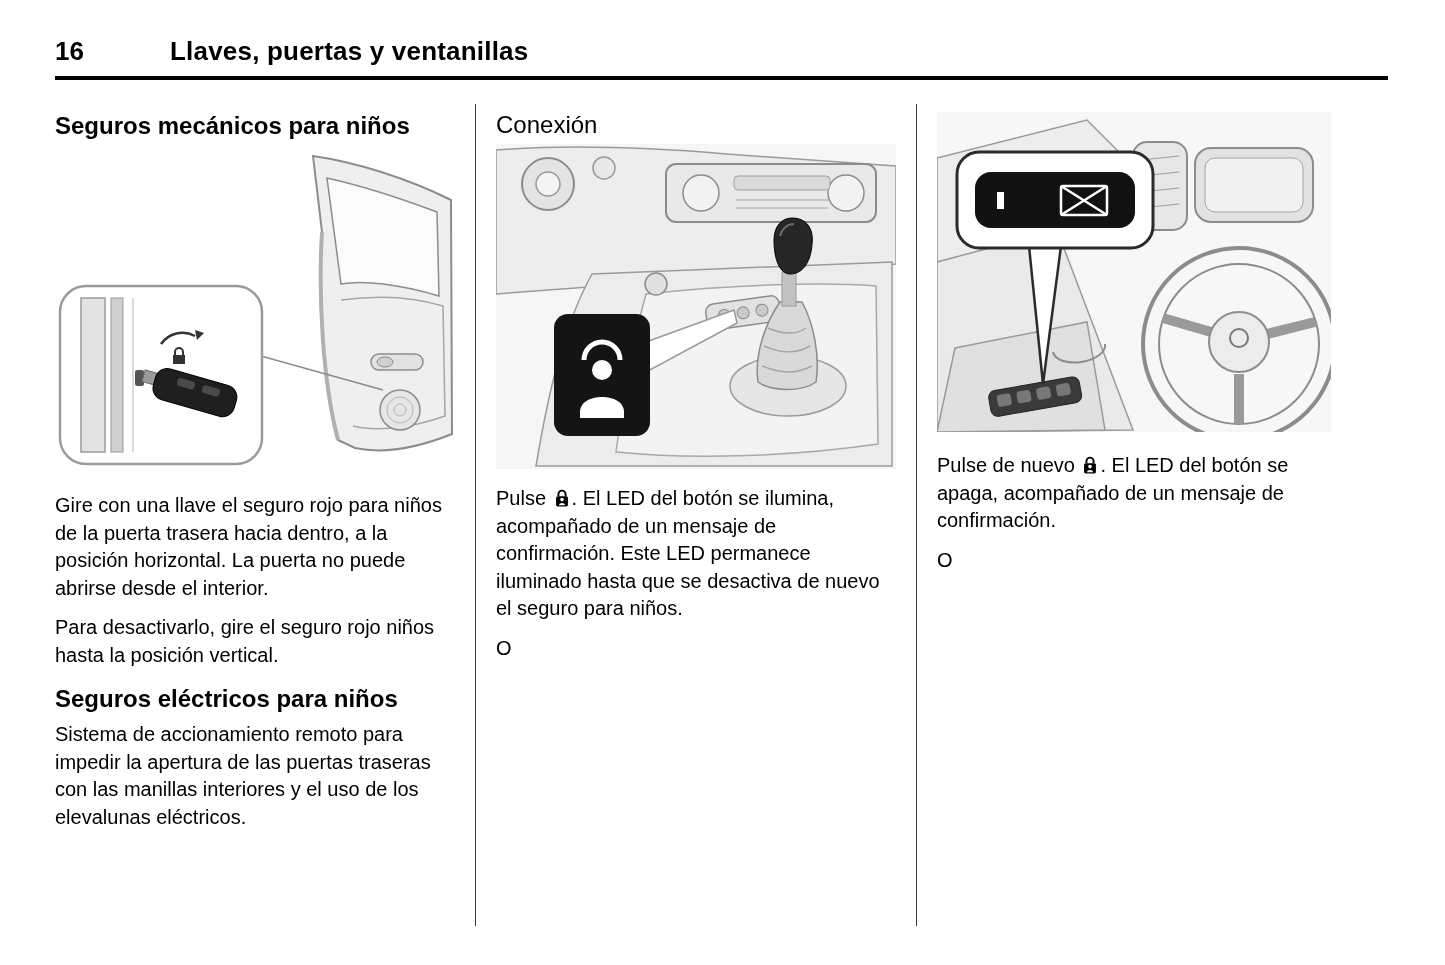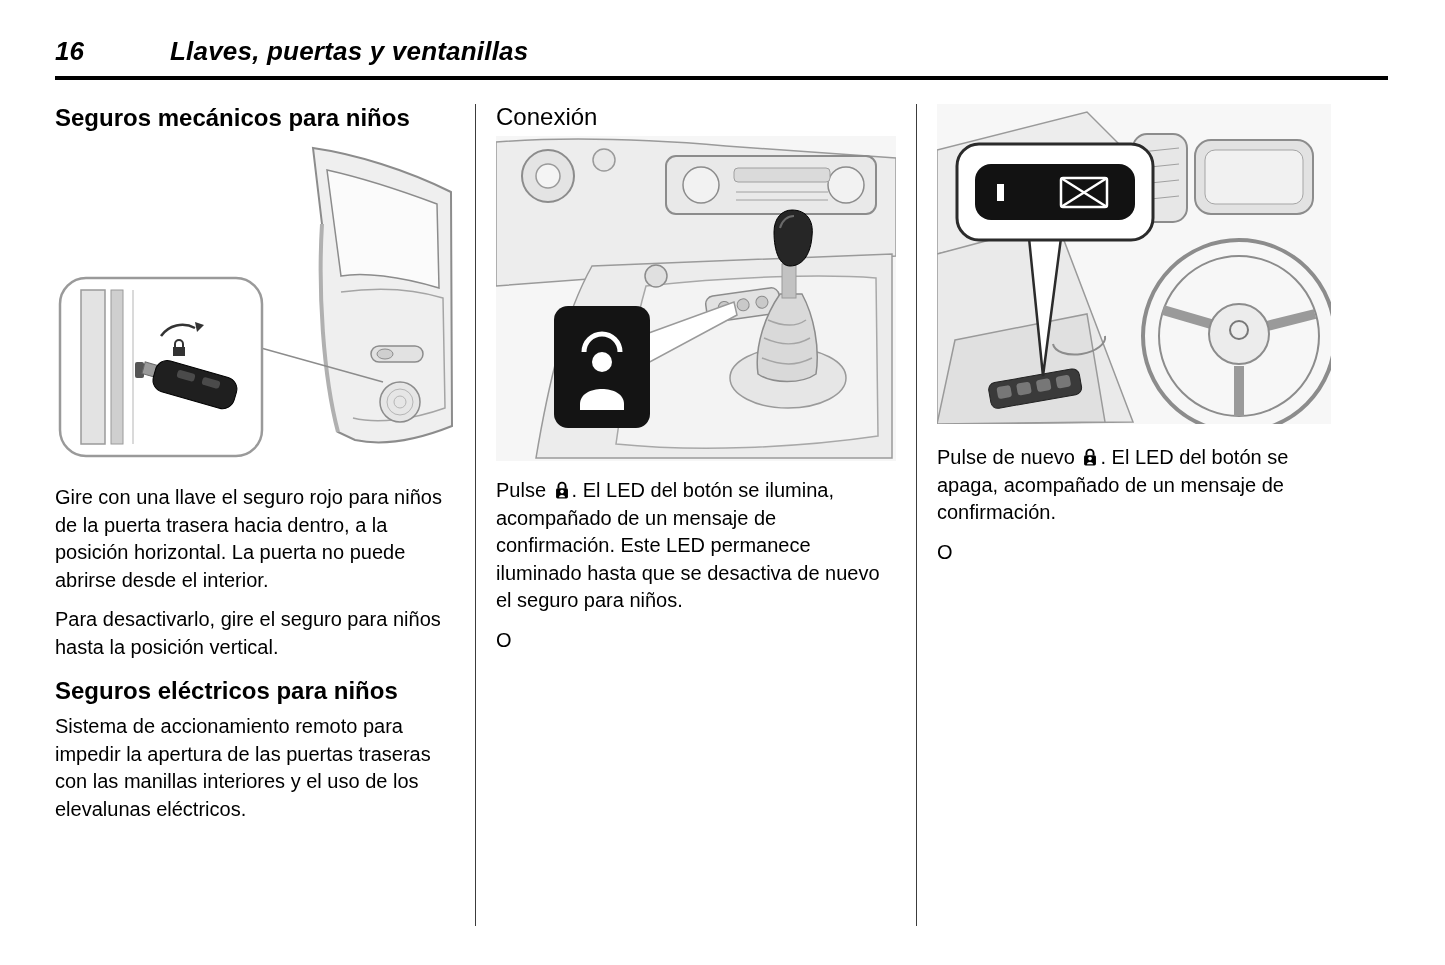--- a/index.html
+++ b/index.html
@@ -1,28 +1,28 @@
 <!DOCTYPE html>
 <html><head>
 <meta charset="utf-8">
 <style>
   * { margin:0; padding:0; box-sizing:border-box; }
   html,body { width:1445px; height:965px; background:#ffffff; color:#000;
               font-family:"Liberation Sans", sans-serif; overflow:hidden; }
   .page { position:relative; width:1445px; height:965px; padding:36px 57px 0 55px; }
 
   
-  .header { display:flex; align-items:center; border-bottom:4px solid #000; padding-bottom:9px;font-style:italic; }
+  .header { display:flex; align-items:center; border-bottom:4px solid #000; padding-bottom:9px; }
   .pagenum { font-size:26px; font-weight:bold; width:115px; }
   .chapter { font-size:26px; font-weight:bold; letter-spacing:0.2px; }
 
   
   .cols { display:flex; margin-top:24px; }
   .divider { width:1px; background:#3c3c3c; margin:0 20px; height:822px; }
-  .col { font-size:20px; line-height:27.5px; }
+  .col { font-size:20px; line-height:27.5px;margin-top:8px; }
   .col-left  { width:400px; }
   .col-mid   { width:400px; }
   .col-right { width:394px; }
 
   h2 { font-size:24px; line-height:28px; font-weight:bold; margin:0 0 8px; }
   h3 { font-size:24px; line-height:26px; font-weight:normal; margin:12px 0 6px; }
   p  { margin:0 0 12px; }
   .col-left h2.second { margin-top:16px; }
 
   .fig { display:block; background:#fff; }
@@ -81,21 +81,21 @@
           <g transform="rotate(16 138 244)">
             <rect x="86" y="236" width="16" height="12" fill="#9a9a9a" stroke="#666"></rect>
             <rect x="98" y="228" width="84" height="32" rx="12" fill="#1f1f1f" stroke="#000"></rect>
             <rect x="120" y="234" width="18" height="8" rx="3" fill="#4a4a4a"></rect>
             <rect x="146" y="234" width="18" height="8" rx="3" fill="#4a4a4a"></rect>
           </g>
         </svg>
       </figure>
 
       <p>Gire con una llave el seguro rojo para niños de la puerta trasera hacia dentro, a la posición horizontal. La puerta no puede abrirse desde el interior.</p>
-      <p>Para desactivarlo, gire el seguro para niños hasta la posición vertical.</p>
+      <p>Para desactivarlo, gire el seguro rojo niños hasta la posición vertical.</p>
 
       <h2 class="second">Seguros eléctricos para niños</h2>
       <p>Sistema de accionamiento remoto para impedir la apertura de las puertas traseras con las manillas interiores y el uso de los elevalunas eléctricos.</p>
     </section>
 
     <div class="divider"></div>
 
     <section class="col col-mid">
       <h3 style="margin-top:0">Conexión</h3>
 

